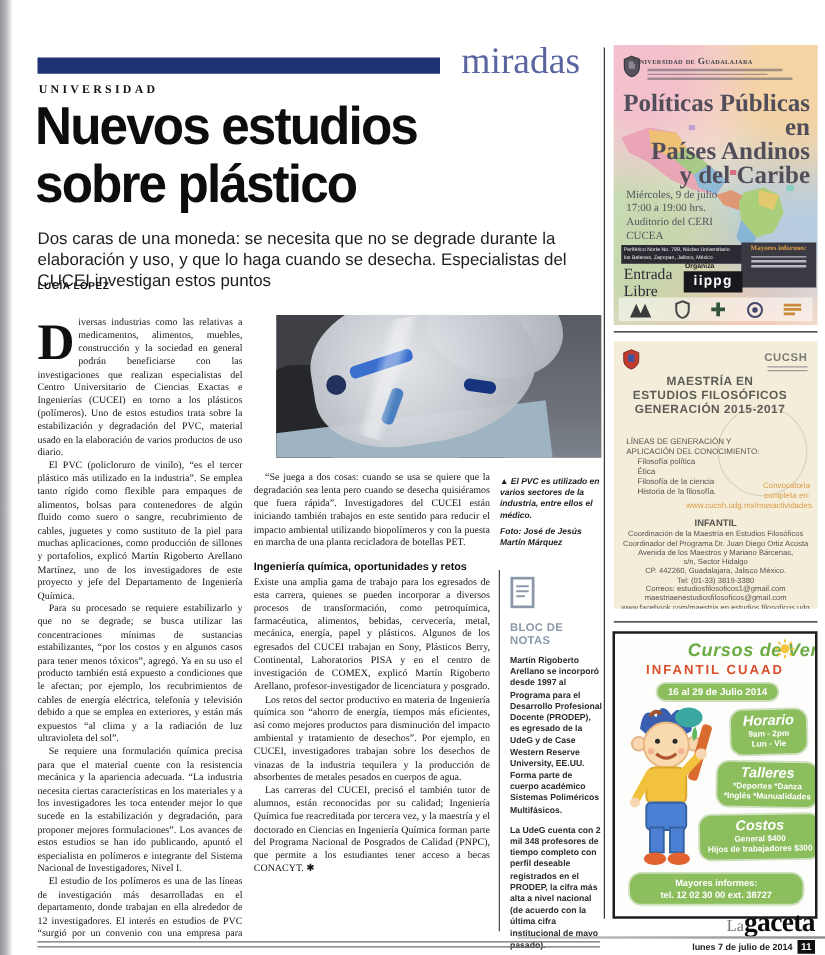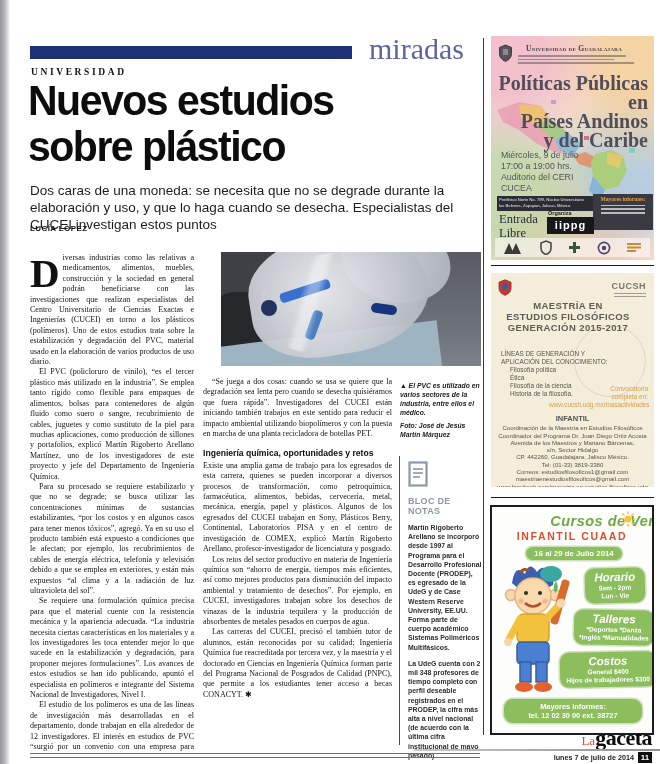--- a/index.html
+++ b/index.html
@@ -74,26 +74,26 @@
   .ad{overflow:hidden;}
   .ad1{left:491px;top:36px;width:163px;height:224px;
     background:
       radial-gradient(circle at 12% 10%,rgba(242,182,198,.8) 0 14%,transparent 40%),
       radial-gradient(circle at 90% 12%,rgba(244,206,150,.8) 0 16%,transparent 45%),
       radial-gradient(circle at 8% 70%,rgba(188,214,166,.8) 0 18%,transparent 50%),
       radial-gradient(circle at 85% 60%,rgba(168,200,226,.8) 0 16%,transparent 45%),
       radial-gradient(circle at 50% 95%,rgba(240,196,170,.8) 0 18%,transparent 50%),
       linear-gradient(135deg,#f7ece6,#f3e8e0);}
   .ad1-orgrow{left:7px;top:8px;width:150px;height:22px;}
-  .ad1-orgname{position:absolute;left:28px;top:0;font-family:"Liberation Serif",serif;
+  .ad1-orgname{position:absolute;left:8px;top:0;font-family:"Liberation Serif",serif;
     font-weight:bold;font-size:7.5px;letter-spacing:.3px;color:#43434b;font-variant:small-caps;text-align:right;}
   .bar{position:absolute;background:rgba(90,90,100,.55);height:1.5px;}
   .ad1-title{left:6px;top:38px;width:151px;text-align:right;font-family:"Liberation Serif",serif;
     font-weight:bold;font-size:20px;line-height:19px;color:#514e5a;}
-  .ad1-when{left:10px;top:114px;font-family:Liberation Sans, sans-serif;font-size:8.8px;
+  .ad1-when{left:10px;top:114px;font-family:Liberation Serif, serif;font-size:8.8px;
     line-height:11px;color:#55525c;}
   .ad1-addr{left:6px;top:160px;width:94px;height:13px;background:#2b2b33;color:#eee;
     font-family:"Liberation Sans",sans-serif;font-size:4.2px;line-height:6px;padding:1px 2px;}
   .ad1-info{left:102px;top:158px;width:56px;height:32px;background:#3a3a42;padding:2px 2px;}
   .ad1-info-title{font-family:"Liberation Serif",serif;font-weight:bold;font-size:5.6px;
     color:#e0a24a;text-align:center;}
   .ad1-info .wbar{position:static;display:block;margin:2.5px auto 0;width:44px;height:1.4px;
     background:rgba(230,230,235,.75);}
   .ad1-entrada{left:8px;top:177px;font-family:"Liberation Serif",serif;font-size:12.5px;
     line-height:13.5px;color:#2e2c38;}
@@ -137,21 +137,21 @@
   .ad3-horario{left:93px;top:61px;width:56px;padding:3px 2px;transform:rotate(-1.5deg);}
   .ad3-talleres{left:82px;top:103px;width:76px;padding:3px 2px;transform:rotate(1deg);}
   .ad3-costos{left:68px;top:145px;width:92px;padding:3px 2px;transform:rotate(-1deg);}
   .ad3-inf{left:12px;top:192px;width:138px;padding:3px 0;}
   .ad3-inf .ln{font-size:7.4px;line-height:9px;}
   .ad3-kid{position:absolute;left:4px;top:52px;}
   .ad3-sun{position:absolute;left:128px;top:4px;}
 
   
   .lagaceta{left:480px;top:725px;width:172px;text-align:right;font-family:"Liberation Serif",serif;}
-  .lagaceta .la{font-size:13px;color:#ef4444;margin-top:43px;}
+  .lagaceta .la{font-size:13px;color:#737373;margin-top:43px;}
   .lagaceta .gaceta{font-size:22px;font-weight:bold;color:#0c0c0c;letter-spacing:-.5px;}
   .foot-line{left:414px;top:749px;width:246px;height:2px;
     background:linear-gradient(90deg,#c9c9c9,#8f8f8f);}
   .dateline{left:480px;top:752px;width:172px;display:flex;justify-content:flex-end;
     align-items:center;gap:4px;font-family:"Liberation Sans",sans-serif;}
   .dateline .dt{font-size:7.2px;font-weight:bold;color:#222;}
   .pagebox{width:14px;height:11px;background:#101010;color:#fff;font-size:8px;font-weight:bold;
     text-align:center;line-height:11px;}
 </style>
 </head>

